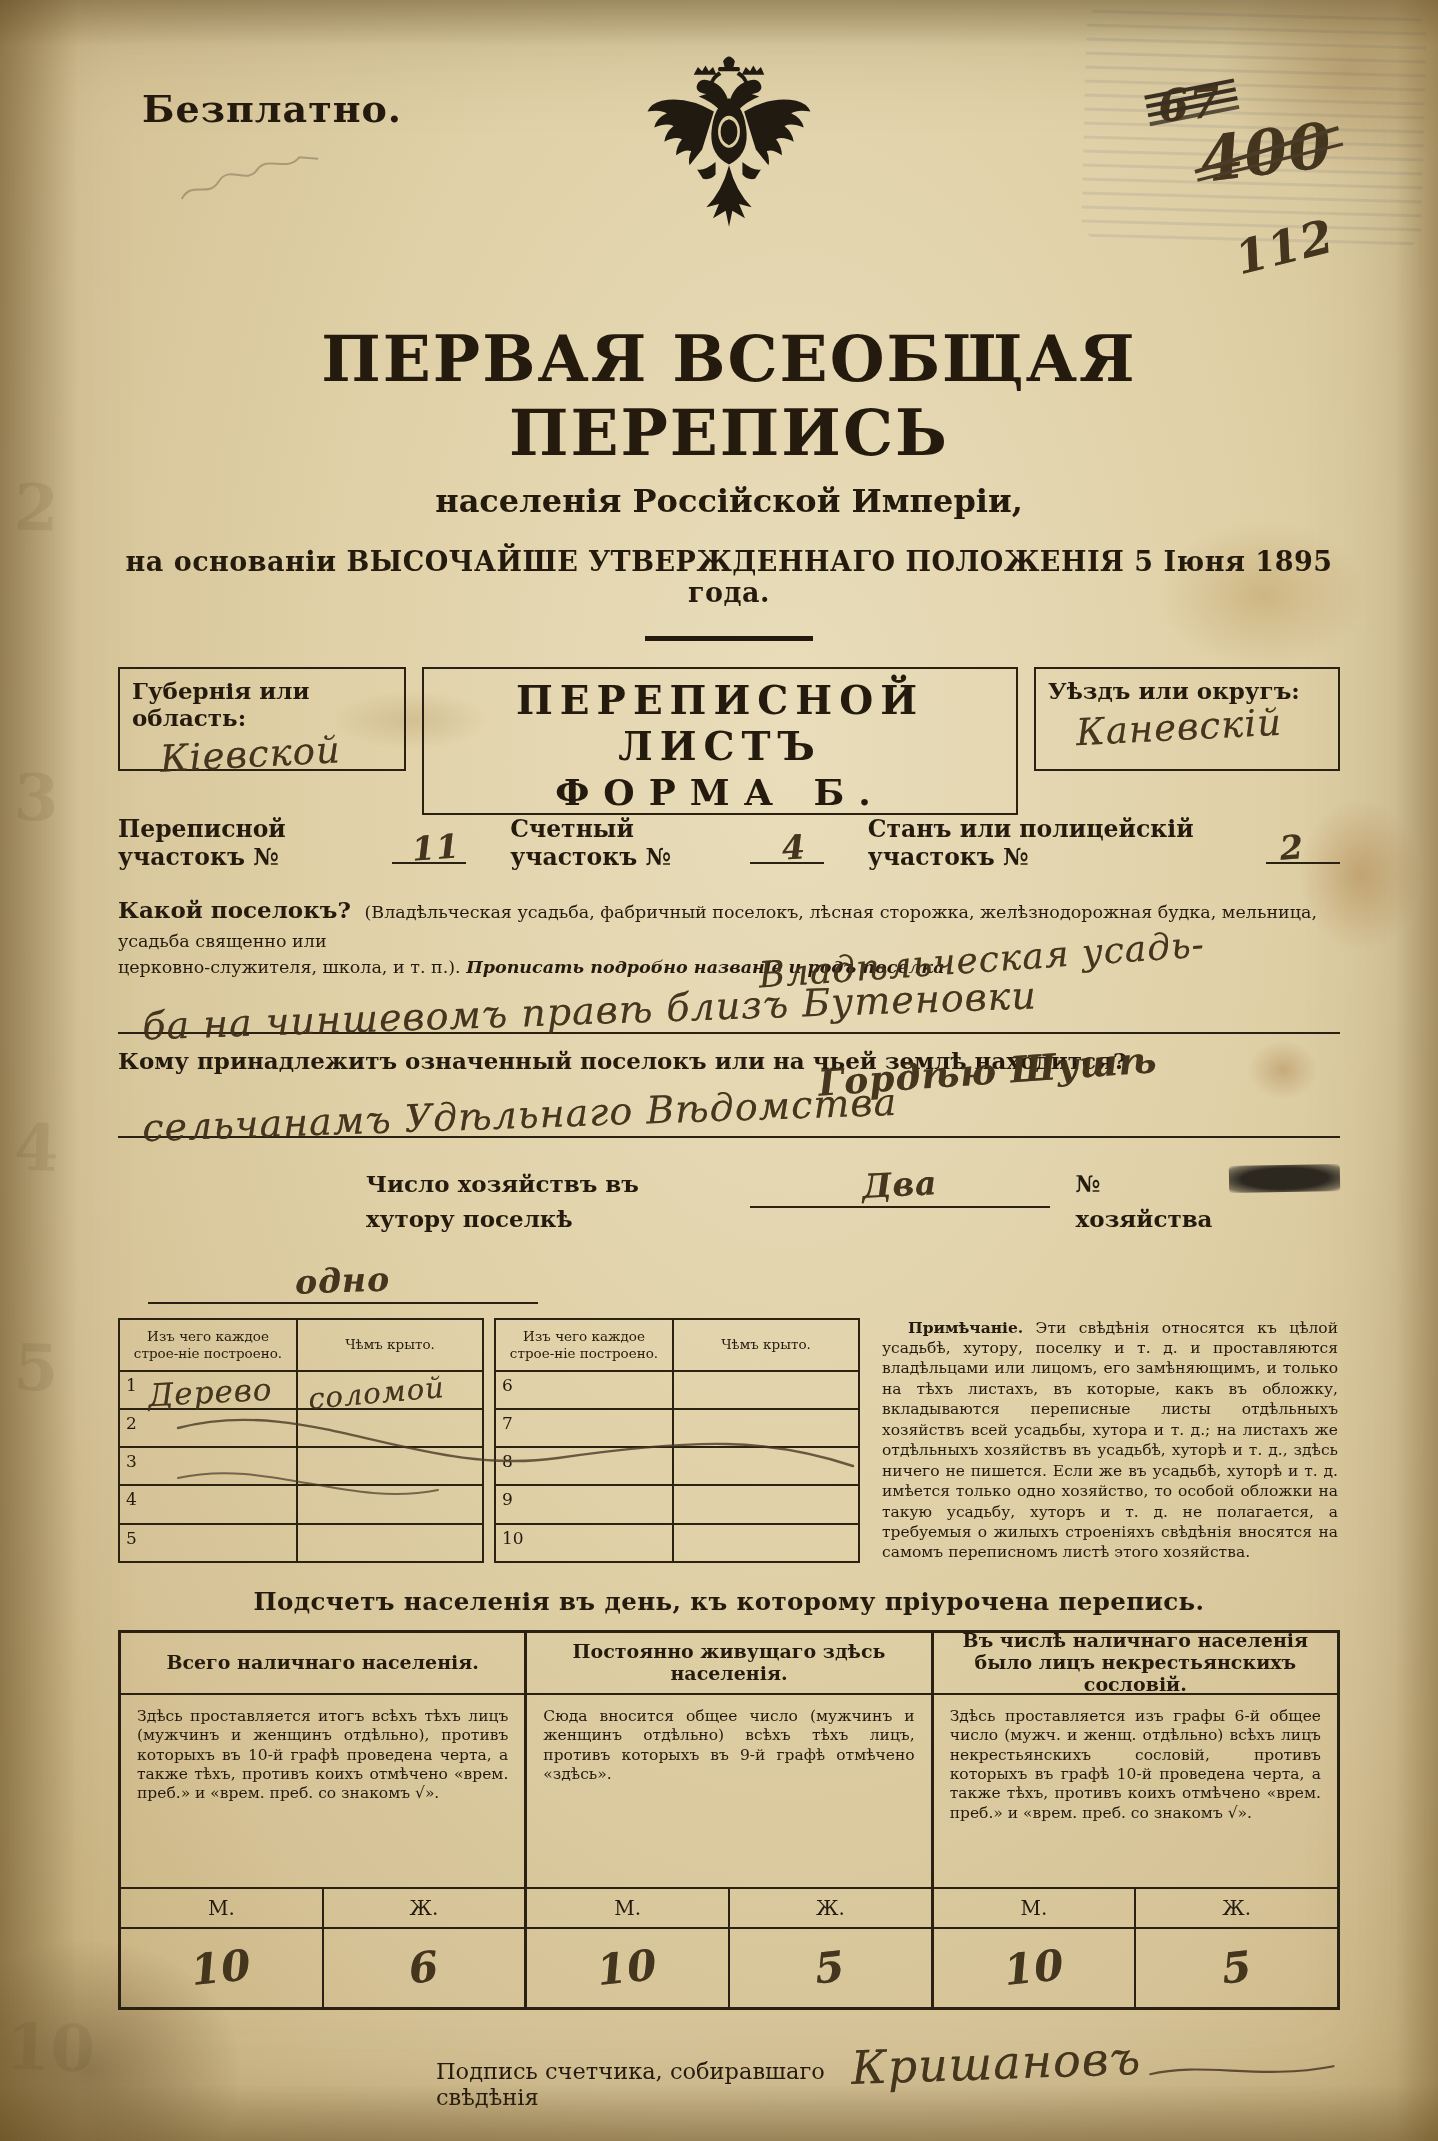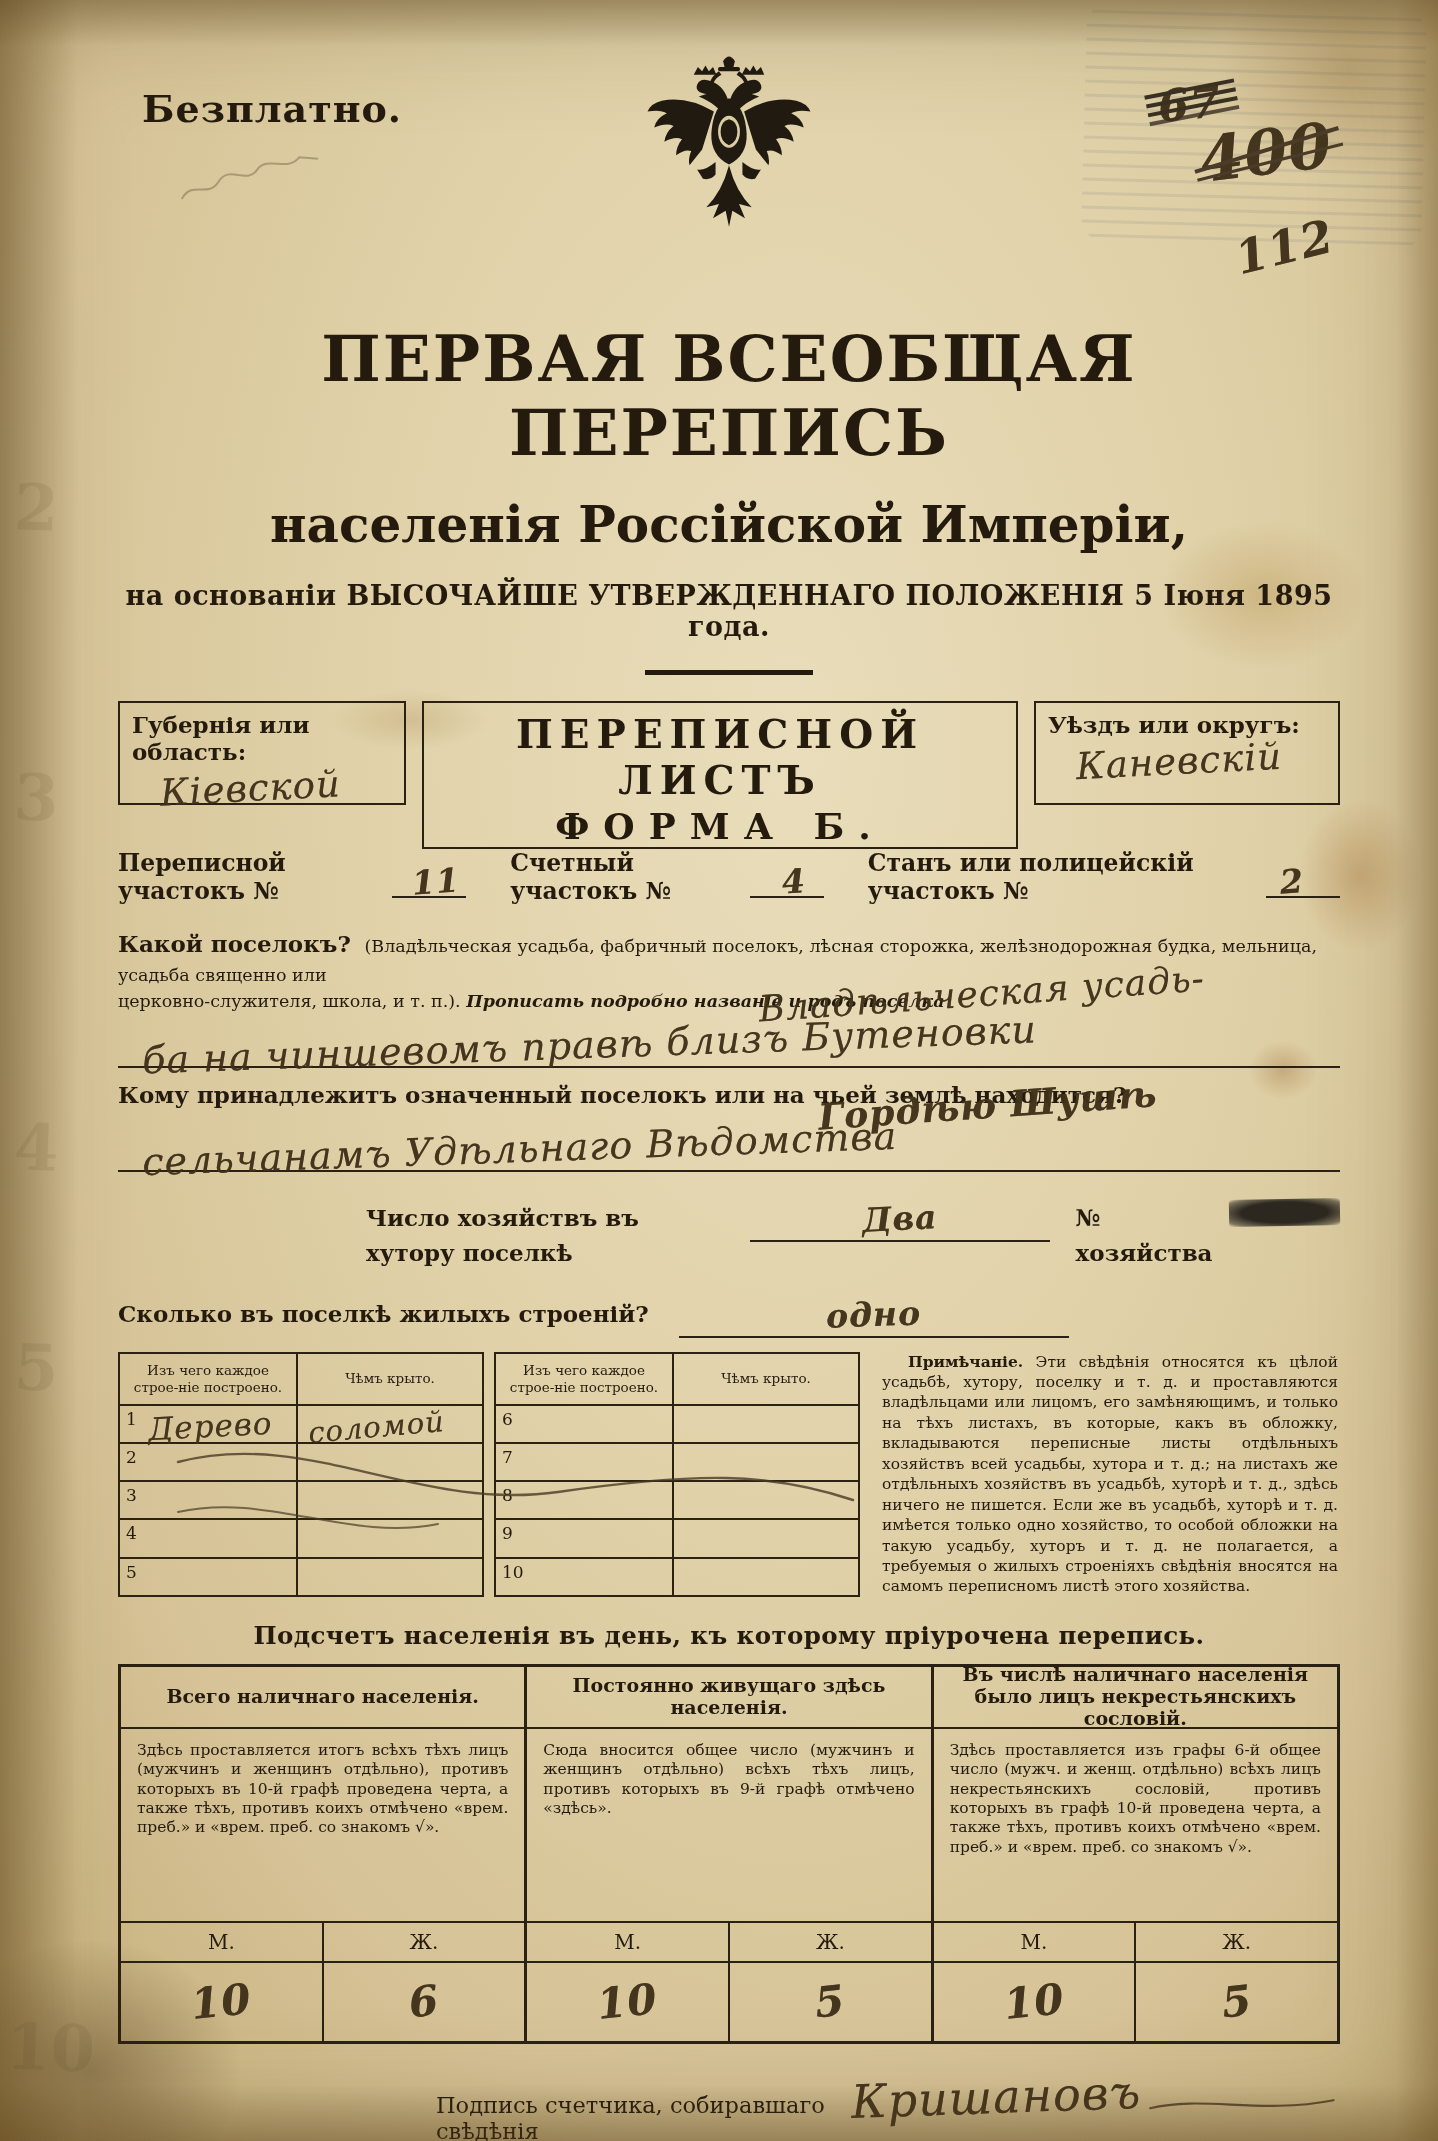--- a/index.html
+++ b/index.html
@@ -50,21 +50,21 @@
   .scrib::before{content:"";position:absolute;left:-12px;right:-16px;top:36%;height:4px;background:#3a3022;
      box-shadow:0 9px 0 #3a3022, 0 -9px 0 #3a3022, 0 18px 0 rgba(58,48,34,.8);transform:rotate(-6deg);}
   .n400{position:absolute;left:300px;top:46px;font-size:62px;font-weight:bold;transform:rotate(-7deg);}
   .n400::before{content:"";position:absolute;left:-8px;right:-10px;top:44%;height:4px;background:#4a3c28;transform:rotate(-10deg);}
   .n400::after{content:"";position:absolute;left:-6px;right:-12px;top:62%;height:3px;background:#4a3c28;transform:rotate(-7deg);}
   .n112{position:absolute;left:335px;top:150px;font-size:46px;font-weight:bold;transform:rotate(-14deg);}
 
   
   .masthead{text-align:center;}
   .m-title{font-size:63px;font-weight:bold;letter-spacing:2px;}
-  .m-sub{font-size:50px;font-weight:bold;margin-top:25px;}
+  .m-sub{font-size:32px;font-weight:bold;margin-top:12px;}
   .m-basis{font-size:27px;font-weight:bold;margin-top:26px;letter-spacing:.5px;}
   .m-divider{width:168px;height:5px;background:#241b0e;margin:28px auto 0;}
 
   
   .region{display:flex;gap:16px;margin-top:26px;align-items:stretch;}
   .rbox{border:2px solid #2a2113;padding:8px 12px 2px;height:104px;overflow:visible;}
   .rbox .rlabel{font-size:23px;font-weight:bold;}
   .rbox .hand{display:inline-block;font-size:37px;margin:2px 0 0 28px;transform:rotate(-3deg);}
   .rb-left{width:288px;}
   .rb-center{flex:1;border:2px solid #2a2113;text-align:center;padding-top:8px;}
@@ -245,21 +245,20 @@
       </div>
 
       <div class="households">
         <span class="lead">Число хозяйствъ въ хутору поселкѣ</span>
         <span class="hblank"><span class="hand">Два</span></span>
         <span>№ хозяйства</span>
         <span class="smudge"></span>
       </div>
 
       <div class="dwellings">
-        <span>Сколько въ поселкѣ жилыхъ строеній?</span>
         <span class="dblank"><span class="hand">одно</span></span>
       </div>
     </div>
 
     <div class="buildings">
       <table class="btable bt1">
         <colgroup>
             <col class="c-mat">
             <col class="c-roof">
           </colgroup>

